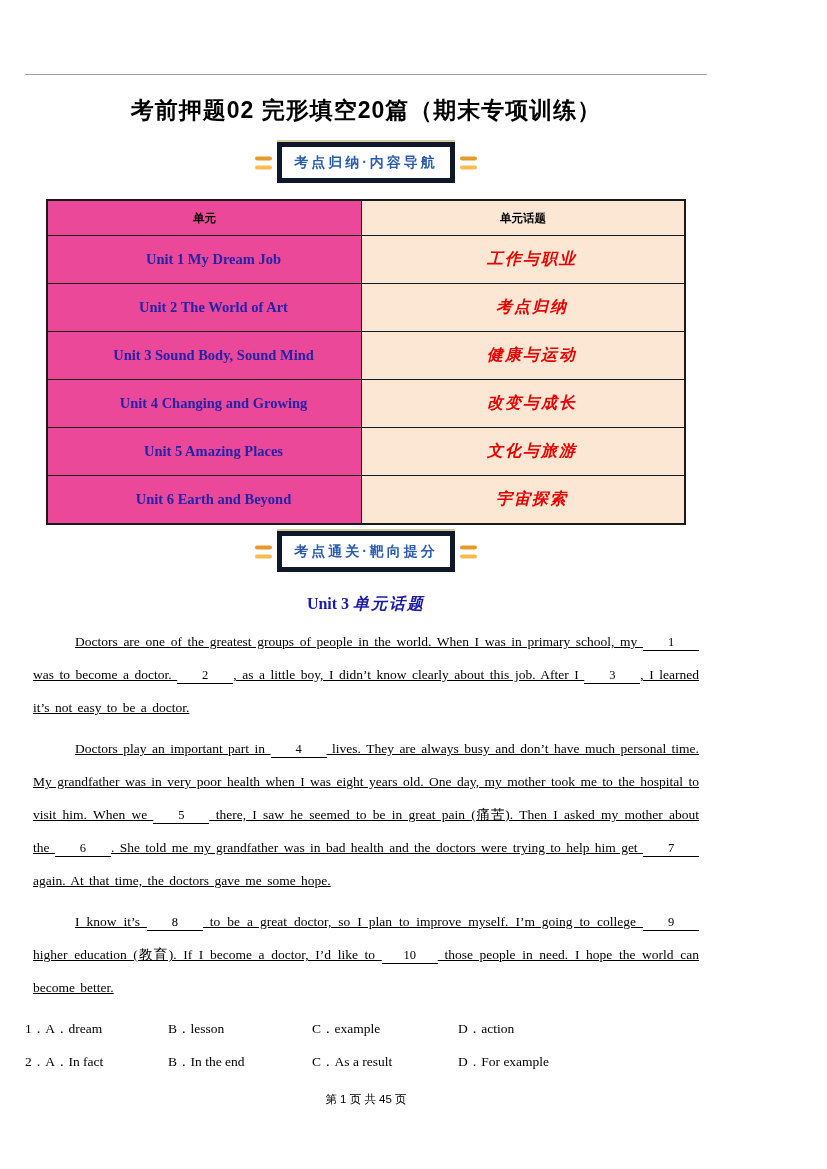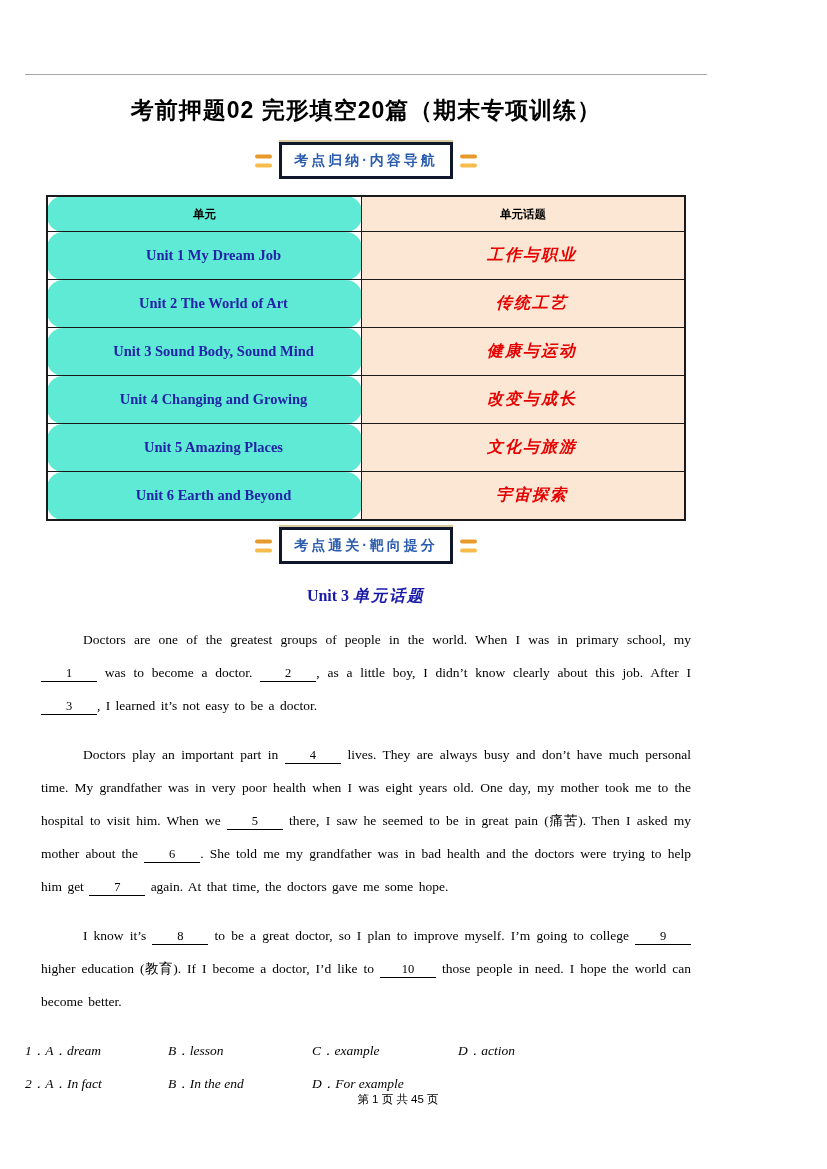--- a/index.html
+++ b/index.html
@@ -22,21 +22,21 @@
     letter-spacing:1px;
     color:#000;
   }
   
   .badge{
     position:relative;
     width:fit-content;
     margin:16px auto 0 auto;
     padding:6px 12px;
     background:#fff;
-    border:3px solid #0f172a;
+    border:5px solid #0f172a;
     box-shadow:0 -2px 0 #d9cba0;
   }
   .badge-label{
     font-family:"Liberation Sans","DejaVu Sans",sans-serif;
     font-weight:bold;
     font-size:14px;
     letter-spacing:3px;
     color:#2b5cad;
     white-space:nowrap;
   }
@@ -61,21 +61,21 @@
   }
   table.units th{
     height:32px;
     font-family:"Liberation Sans","DejaVu Sans",sans-serif;
     font-size:11.5px;
     font-weight:bold;
     color:#000;
   }
   table.units td{height:45px;padding-left:19px;}
   .col-unit{width:311px;}
-  .bg-pink{background:#5eead4;border-radius:16px;}
+  .bg-pink{background:#ec4899;}
   .bg-cream{background:#fbe7d3;}
   .unit-cell{
     color:#2323a8;
     font-weight:bold;
     font-family:"Liberation Serif","DejaVu Serif",serif;
     font-size:14.5px;
   }
   .topic-cell{
     color:#e60000;
     font-weight:bold;
@@ -91,55 +91,55 @@
     text-align:center;
     color:#1a1aa8;
     font-weight:bold;
     font-size:16px;
   }
   .section-heading .en{font-family:"Liberation Serif","DejaVu Serif",serif;}
   .section-heading .zh{font-style:italic;font-family:"DejaVu Serif",serif;letter-spacing:2px;}
   
   .passage{margin-top:10px;}
   .para{
-    margin:16px;
+    margin:8px;
     text-align:justify;
     text-indent:42px;
     font-size:13.5px;
     line-height:33px;
     word-spacing:2px;
+    text-decoration:underline;
   }
   .blank{
     display:inline-block;
     width:56px;
     text-indent:0;
     text-align:center;
     border-bottom:1px solid #000;
     font-size:12.5px;
     line-height:15px;
   }
   
-  .options{margin-top:2px;font-style:italic;}
+  .options{margin-top:2px;}
   .opt-row{
     display:grid;
     grid-template-columns:143px 144px 146px 1fr;
     font-size:13.5px;
     line-height:33px;
   }
   .opt-cell{white-space:nowrap;}
   
   .page-footer{
     position:absolute;
     bottom:62px;left:0;
     width:100%;
     text-align:center;
     font-family:"Liberation Sans","DejaVu Sans",sans-serif;
     font-size:11.5px;
     color:#000;
-    padding-left:32px;
   }
 </style>
 </head>
 <body>
 
 <div class="page">
   <div class="content">
 
     <div class="top-rule"></div>
 
@@ -156,21 +156,21 @@
           <tr>
         <th class="col-unit bg-pink">单元</th>
         <th class="bg-cream">单元话题</th>
       </tr>
       <tr>
         <td class="unit-cell bg-pink">Unit 1 My Dream Job</td>
         <td class="topic-cell bg-cream">工作与职业</td>
       </tr>
       <tr>
         <td class="unit-cell bg-pink">Unit 2 The World of Art</td>
-        <td class="topic-cell bg-cream">传统工艺</td>
+        <td class="topic-cell bg-cream">考点归纳</td>
       </tr>
       <tr>
         <td class="unit-cell bg-pink">Unit 3 Sound Body, Sound Mind</td>
         <td class="topic-cell bg-cream">健康与运动</td>
       </tr>
       <tr>
         <td class="unit-cell bg-pink">Unit 4 Changing and Growing</td>
         <td class="topic-cell bg-cream">改变与成长</td>
       </tr>
       <tr>
@@ -203,20 +203,21 @@
     <div class="options">
         <div class="opt-row">
           <div class="opt-cell">1．A．dream</div>
           <div class="opt-cell">B．lesson</div>
           <div class="opt-cell">C．example</div>
           <div class="opt-cell">D．action</div>
         </div>
         <div class="opt-row">
           <div class="opt-cell">2．A．In fact</div>
           <div class="opt-cell">B．In the end</div>
+          <div class="opt-cell">C．As a result</div>
           <div class="opt-cell">D．For example</div>
         </div>
       </div>
 
   </div>
 
   <div class="page-footer">第 1 页 共 45 页</div>
 </div>
 
 </body></html>

